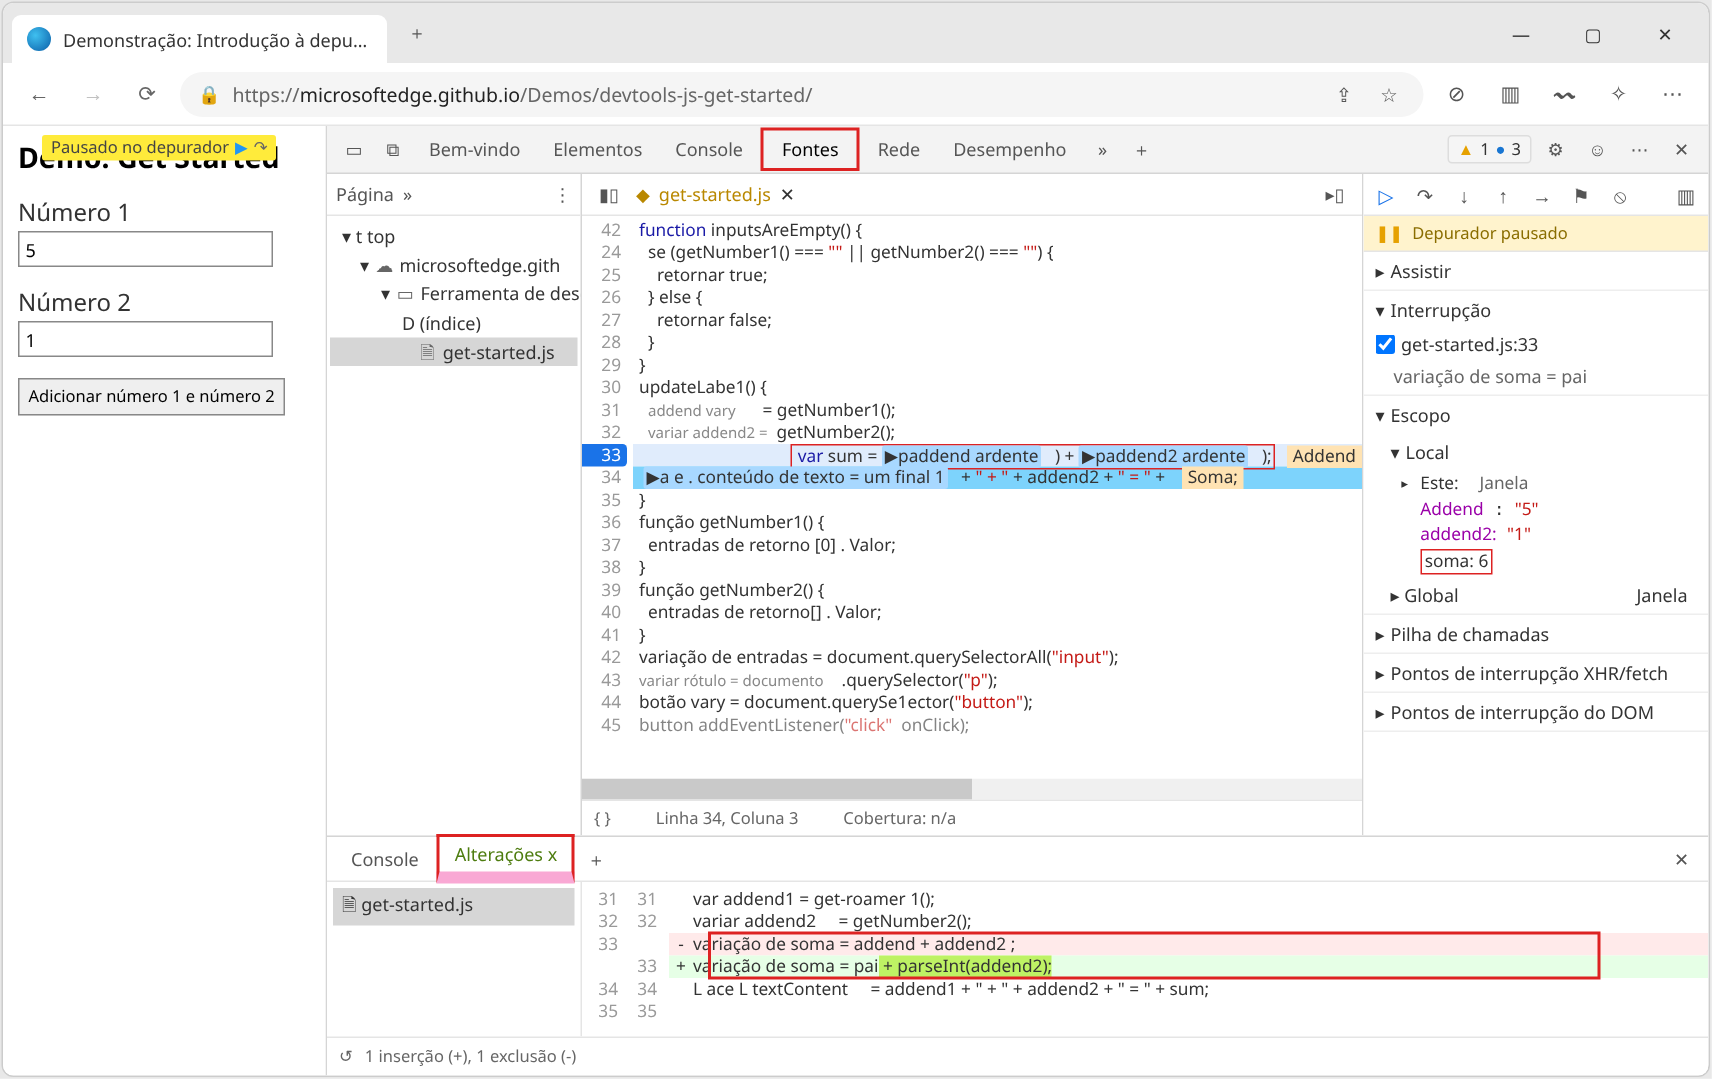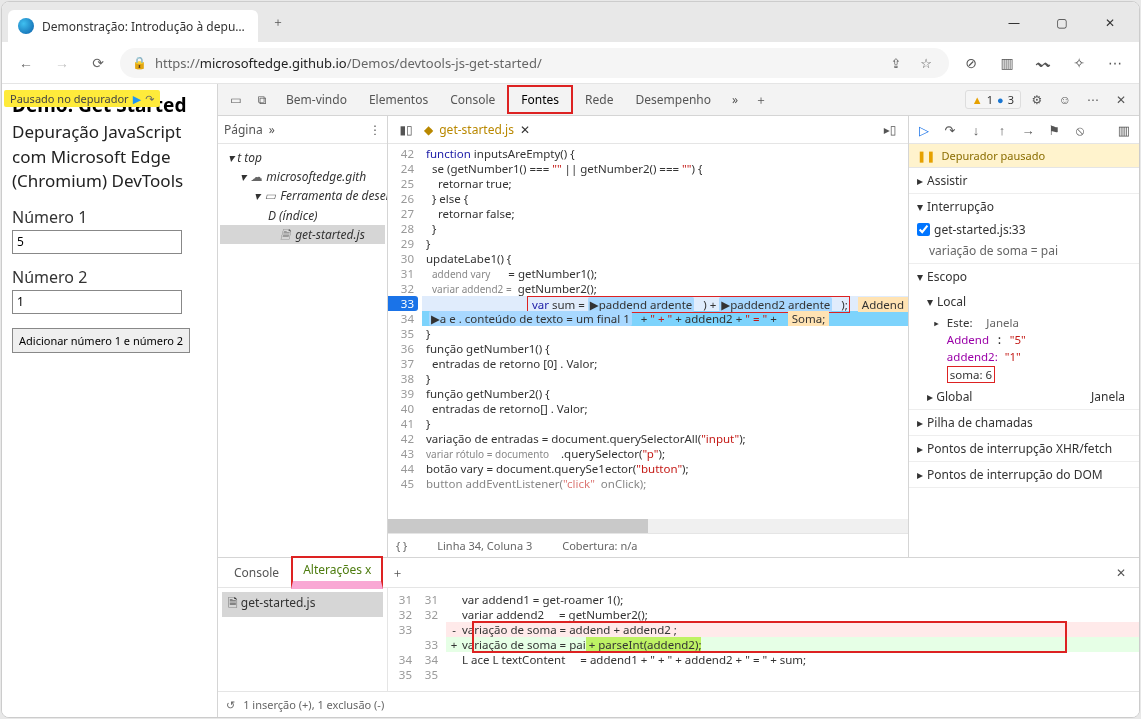--- a/index.html
+++ b/index.html
@@ -15,21 +15,21 @@
 .addrbar { height:42px; background:#fff; border-bottom:1px solid #e5e5e5; display:flex; align-items:center; padding:0 10px; gap:8px; }
 .nav-btn { width:28px; height:28px; display:flex; align-items:center; justify-content:center; color:#666; font-size:14px; }
 .urlbox { flex:1; height:30px; background:#f5f5f5; border-radius:15px; display:flex; align-items:center; padding:0 12px; gap:8px; }
 .url-text { font-size:13px; color:#666; flex:1; }
 .url-text .dom { color:#222; }
 .url-act { width:22px; height:22px; display:flex; align-items:center; justify-content:center; color:#555; font-size:13px; }
 .ext-btn { width:28px; height:28px; display:flex; align-items:center; justify-content:center; color:#555; font-size:14px; }
 .content { flex:1; display:flex; overflow:hidden; }
 
 .page { width:215px; background:#fff; padding:6px 10px; position:relative; }
-.paused-badge { position:absolute; top:6px; left:2px; background:#ffeb3b; color:#444; font-size:11px; padding:1px 6px; border-radius:2px; display:flex; align-items:center; gap:4px; }
+.paused-badge { position:absolute; top:6px; left:26px; background:#ffeb3b; color:#444; font-size:11px; padding:1px 6px; border-radius:2px; display:flex; align-items:center; gap:4px; }
 .paused-badge .play { color:#2196f3; }
 .page h1 { font-size:19px; font-weight:bold; margin-top:2px; color:#000; }
 .page .sub { font-size:17px; color:#222; margin-top:2px; line-height:1.45; }
 .page label { display:block; font-size:16px; color:#333; margin-top:12px; }
 .page input[type=text]{ width:170px; height:24px; border:1px solid #888; padding:0 4px; margin-top:2px; font-size:12px; }
 .page button { margin-top:14px; border:1px solid #888; background:#efefef; padding:4px 6px; font-size:11px; }
 
 .dt { flex:1; display:flex; flex-direction:column; border-left:1px solid #d5d5d5; background:#f3f3f3; }
 .dt-toolbar { height:32px; background:#f3f3f3; border-bottom:1px solid #d5d5d5; display:flex; align-items:center; padding:0 6px; gap:2px; }
 .dt-tab { padding:6px 10px; font-size:12px; color:#555; position:relative; }
@@ -40,21 +40,21 @@
 .pill { background:#f5f5f5; border:1px solid #ddd; border-radius:3px; padding:1px 6px; font-size:11px; display:flex; gap:4px; align-items:center; }
 .pill .warn { color:#e6a100; }
 .pill .info { color:#1976d2; }
 
 .dt-body { flex:1; display:flex; overflow:hidden; }
 .pane { background:#fff; display:flex; flex-direction:column; overflow:hidden; }
 .pane-left { width:170px; border-right:1px solid #d5d5d5; }
 .pane-mid { flex:1; border-right:1px solid #d5d5d5; }
 .pane-right { width:230px; }
 .sub-tb { height:28px; border-bottom:1px solid #e5e5e5; display:flex; align-items:center; padding:0 6px; font-size:12px; color:#555; gap:6px; }
-.tree { padding:4px 2px; font-size:12px; color:#333; line-height:1.6; overflow:hidden;font-style:italic; }
+.tree { padding:4px 2px; font-size:12px; color:#333; line-height:1.6; overflow:hidden; }
 .tree .row { white-space:nowrap; }
 .tree .ind1 { padding-left:8px; }
 .tree .ind2 { padding-left:20px; }
 .tree .ind3 { padding-left:34px; }
 .tree .ind4 { padding-left:48px; }
 .tree .ind5 { padding-left:58px; }
 .tree .sel { background:#d6d6d6; }
 .cloud-icon,.file-icon,.folder-icon { display:inline-block; width:14px; text-align:center; color:#666; }
 
 .src-head { height:28px; border-bottom:1px solid #e5e5e5; display:flex; align-items:center; padding:0 6px; gap:6px; }
@@ -147,21 +147,20 @@
 
   <div class="content">
 
     <div class="page">
       <div class="paused-badge">
           <span>Pausado no depurador</span>
           <span class="play">▶</span>
           <span style="color:#666">↷</span>
         </div>
       <h1>Demo: Get Started</h1>
-      <div class="sub">Depuração JavaScript com Microsoft Edge (Chromium) DevTools</div>
       <label>Número 1</label>
       <input type="text" value="5" style="">
       <label>Número 2</label>
       <input type="text" value="1" style="">
       <button>Adicionar número 1 e número 2</button>
     </div>
 
     <div class="dt">
       <div class="dt-toolbar">
         <div class="dt-tb-btn">▭</div>

